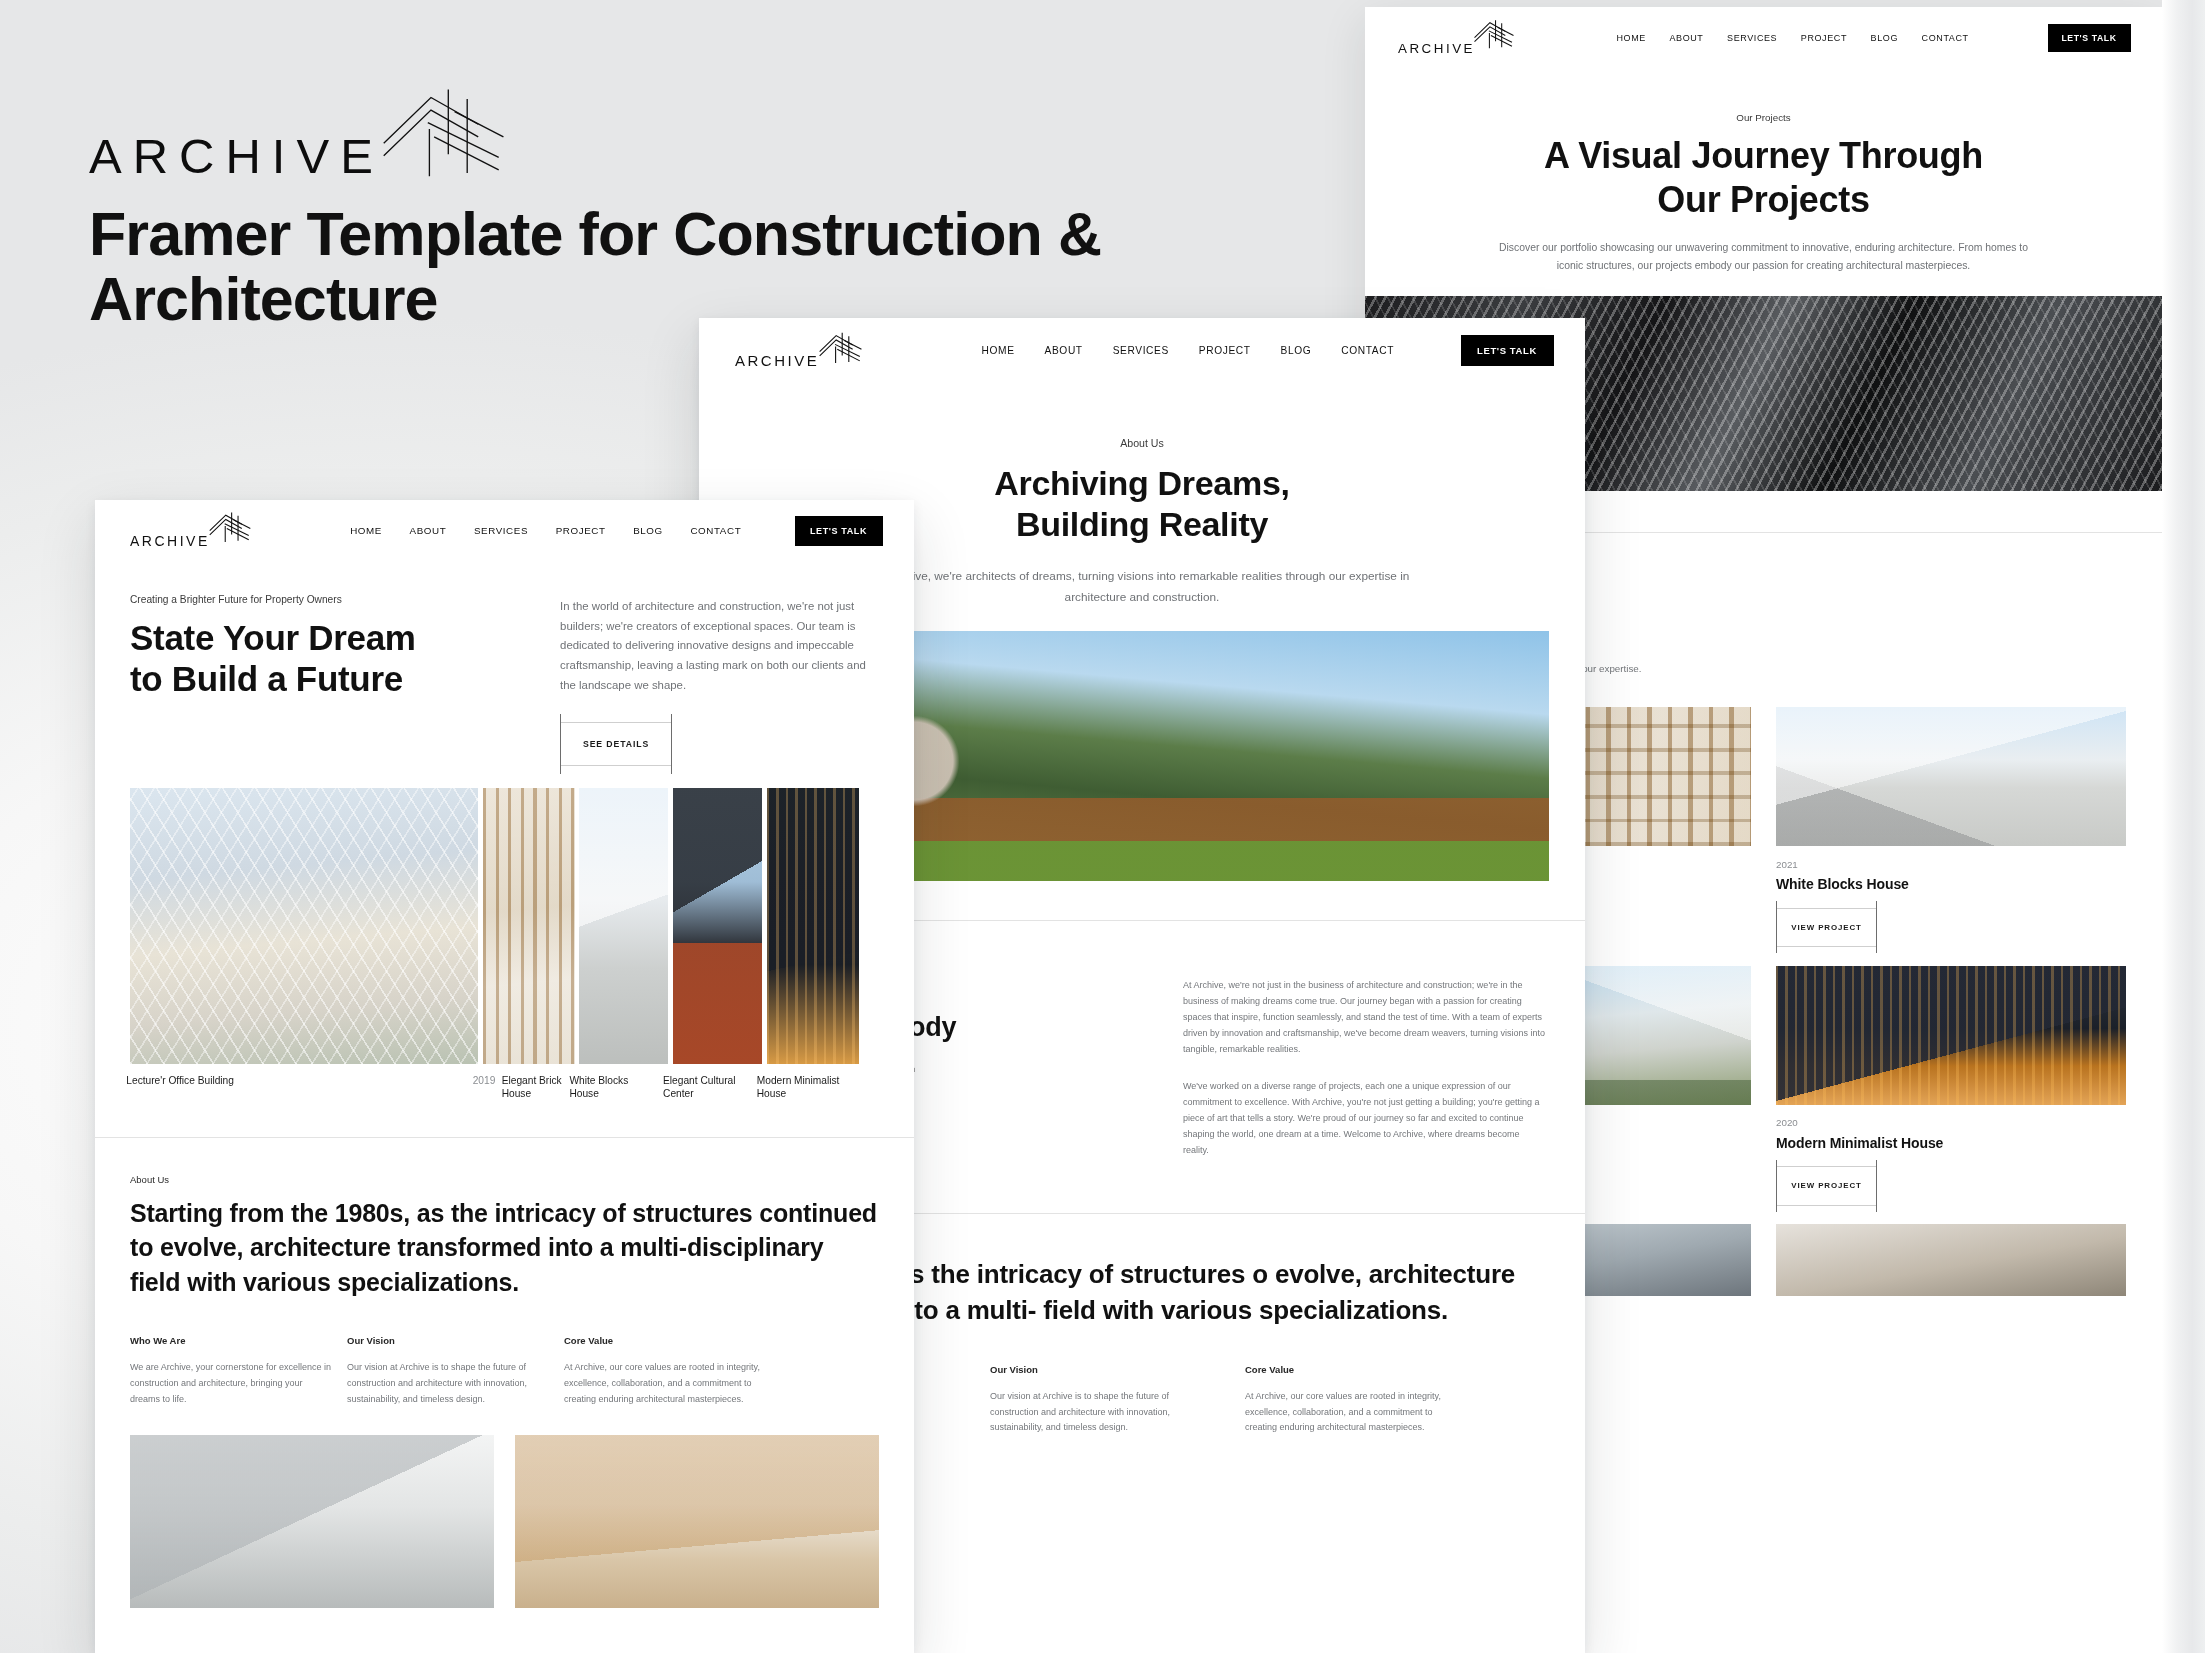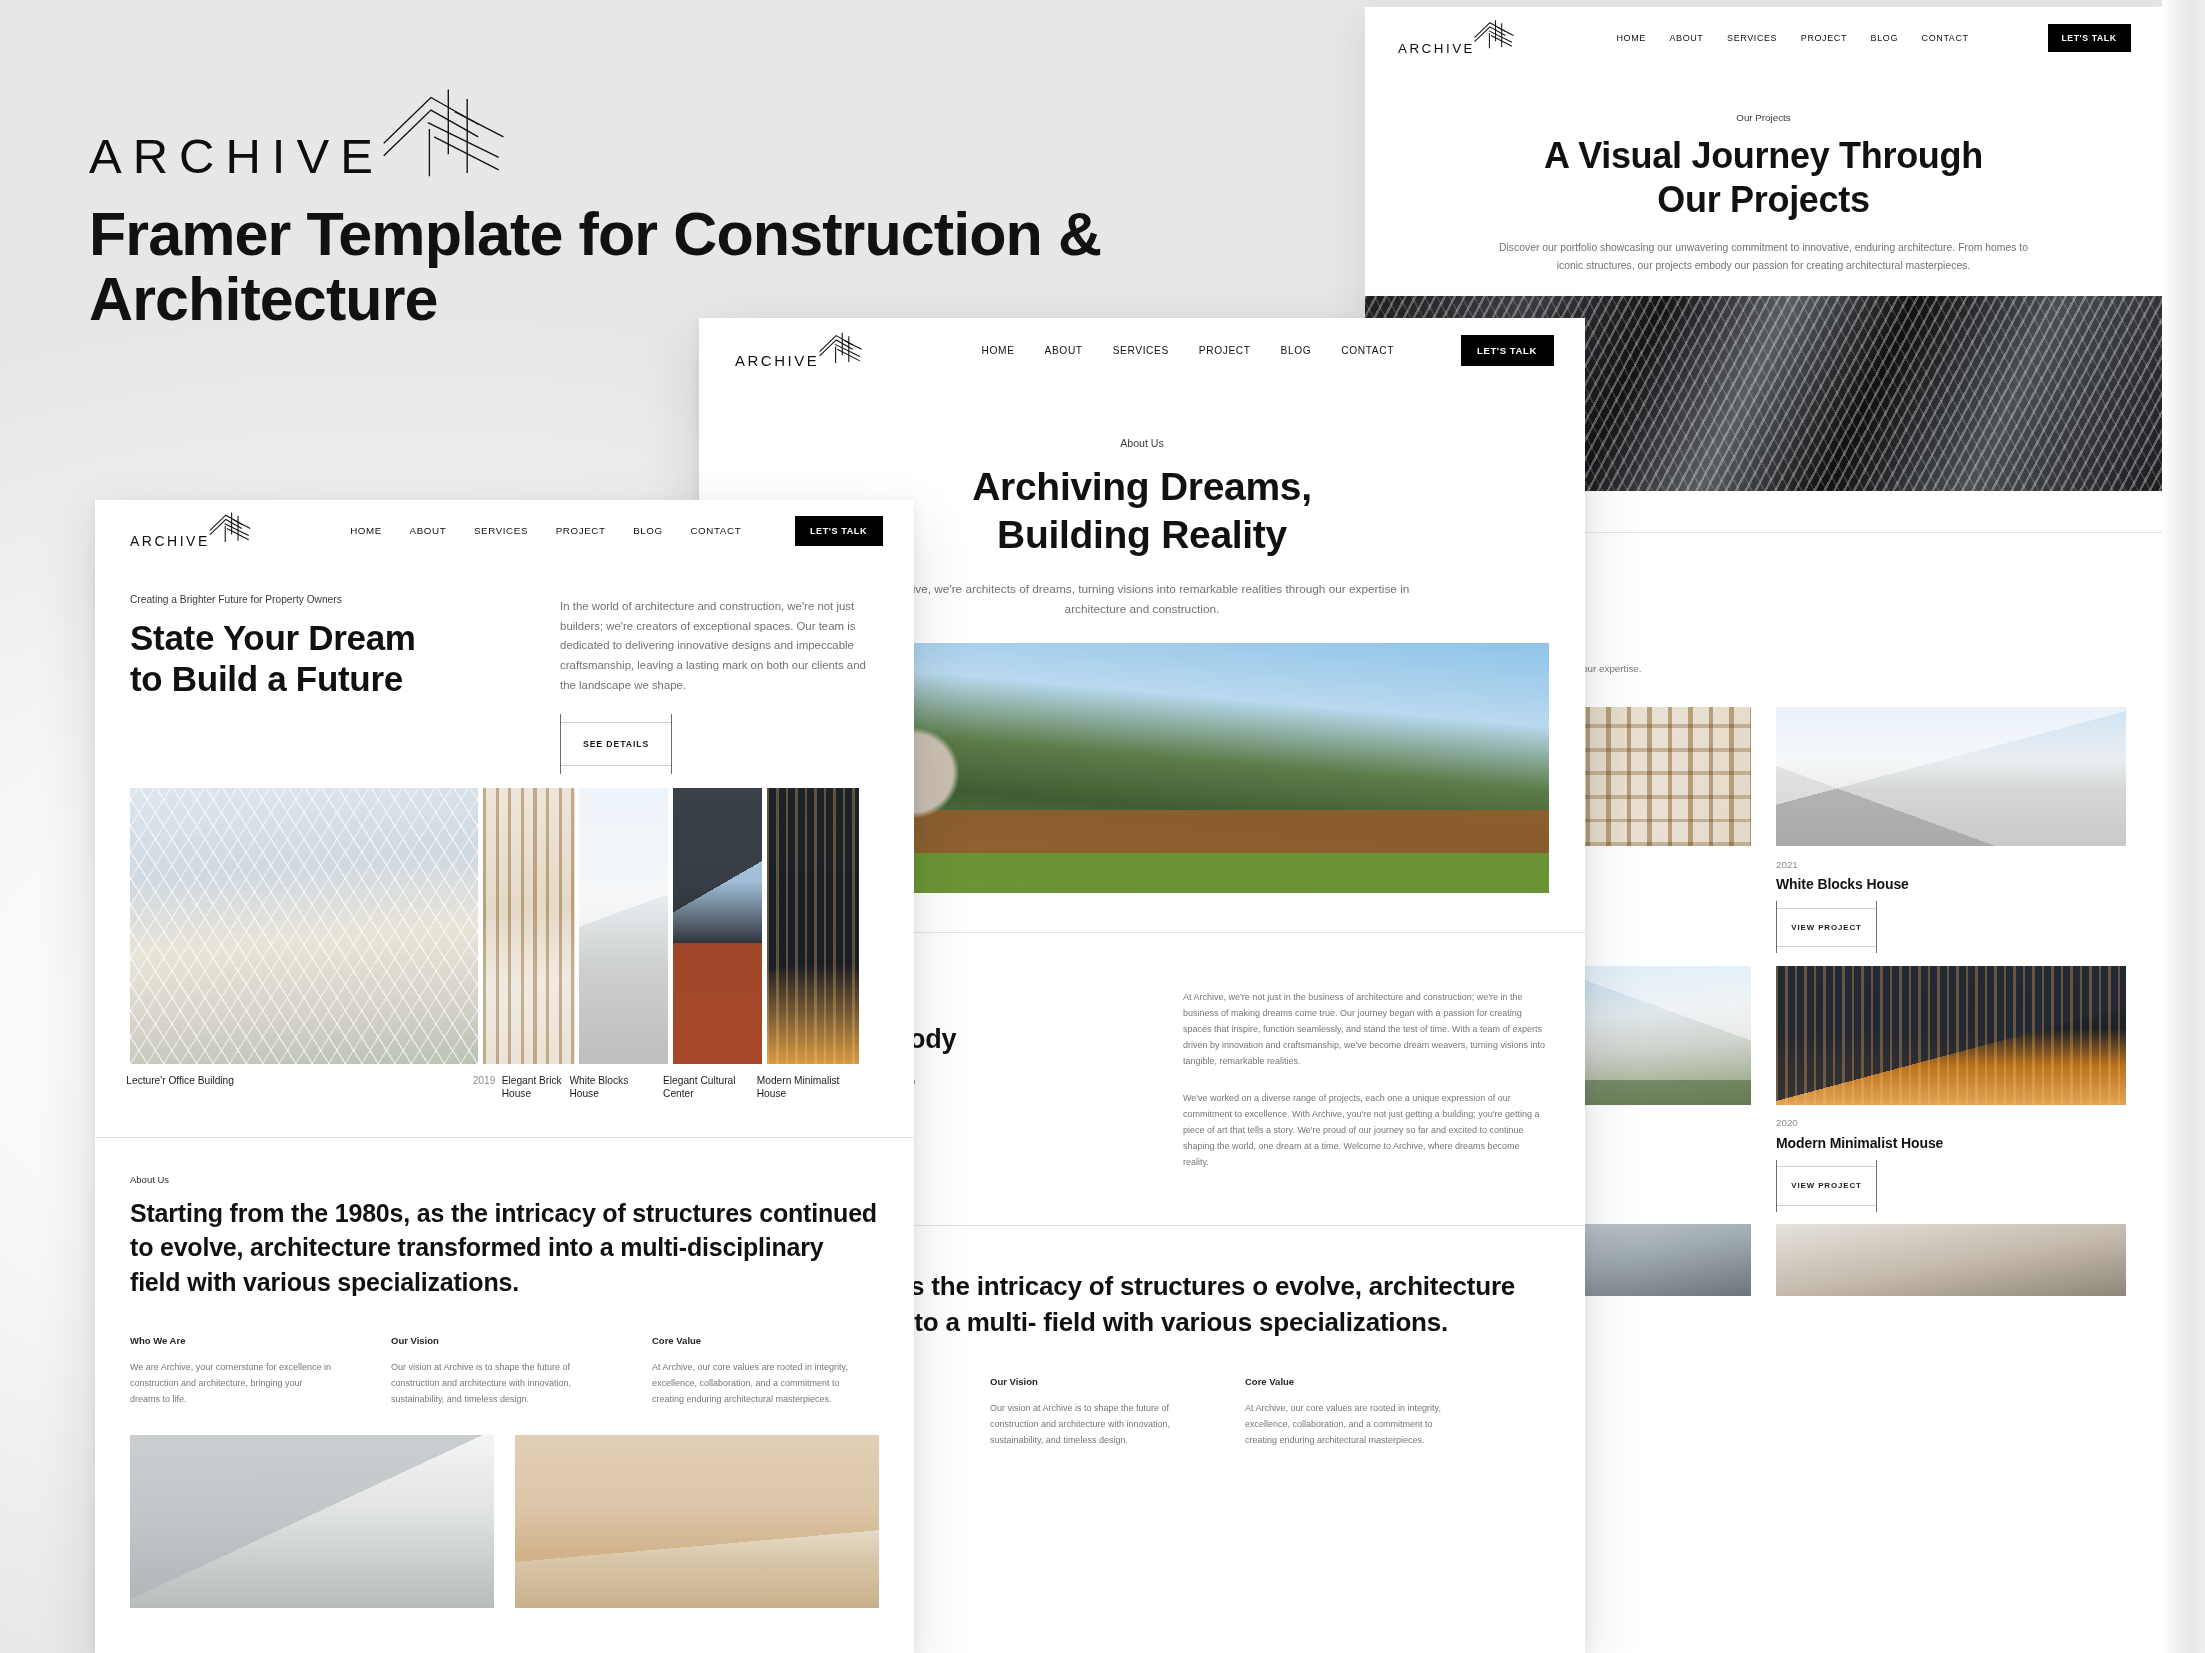--- a/index.html
+++ b/index.html
@@ -73,36 +73,36 @@
   #card1 .bracket{margin-top:27px;width:112px;height:44px;}
   #card1 .bracket .lbl{font-size:8.7px;}
   #card1 .gallery{display:flex;gap:4.7px;padding:22px 35px 0 35px;}
   #card1 .g-im{height:276px;}
   #card1 .caps{display:flex;gap:4.7px;padding:11px 35px 0 25px;}
   #card1 .cap{font-size:10.2px;}
   #card1 .yr{font-size:10.2px;margin-right:6.3px;}
   #card1 .about{padding:36px 35px 0 35px;}
   #card1 .about .kicker{font-size:9.5px;margin-bottom:11px;}
   #card1 .about h2{margin:0;font-size:25px;line-height:1.38;font-weight:700;color:#111;letter-spacing:-0.2px;}
-  #card1 .cols{display:flex;gap:60px;padding:36px 35px 0 35px;}
+  #card1 .cols{display:flex;gap:16px;padding:36px 35px 0 35px;}
   #card1 .cols .col{width:201px;}
   #card1 .cols h4{margin:0 0 14px 0;font-size:9.5px;font-weight:600;color:#262626;}
   #card1 .cols p{margin:0;font-size:9px;line-height:1.75;color:#74777b;}
   #card1 .botims{display:flex;gap:20.5px;padding:28px 35px 0 35px;}
 
   
   #card2{left:699px;top:318px;width:886px;height:1336px;}
   #card2 .nav{height:65px;padding:0 31.5px 0 36px;}
   #card2 .nav .logo-word{font-size:15px;}
   #card2 .nav ul{gap:30px;margin-left:120px;}
   #card2 .nav ul li{font-size:10.2px;}
   #card2 .cta{margin-left:auto;width:93px;height:31.5px;font-size:9.5px;}
   #card2 .hero2{text-align:center;padding:54px 95px 0 95px;}
   #card2 .eyebrow{font-size:10.6px;margin-bottom:14px;}
-  #card2 .h1{font-size:39px;line-height:1.22;}
+  #card2 .h1{font-size:34px;line-height:1.22;}
   #card2 .lead{font-size:11.8px;line-height:1.72;margin-top:20.5px;padding:0 57px;}
   #card2 .heroimg{margin:23.6px 36px 0 36px;height:250px;}
   #card2 .sec2{display:flex;gap:38px;padding:52px 36px 0 36px;}
   #card2 .sec2 .l{width:410px;}
   #card2 .sec2 .l h3{margin:0;font-size:27px;line-height:1.34;font-weight:700;color:#111;letter-spacing:-0.2px;}
   #card2 .sec2 .r{width:362px;padding-top:4.7px;}
   #card2 .sec2 .r p{margin:0 0 20.5px 0;font-size:9px;line-height:1.78;color:#74777b;}
   #card2 .about2{padding:43px 36px 0 36px;}
   #card2 .about2 h2{margin:0;font-size:26px;line-height:1.38;font-weight:700;color:#111;letter-spacing:-0.2px;}
   #card2 .cols2{display:flex;gap:49px;padding:35px 36px 0 36px;}

